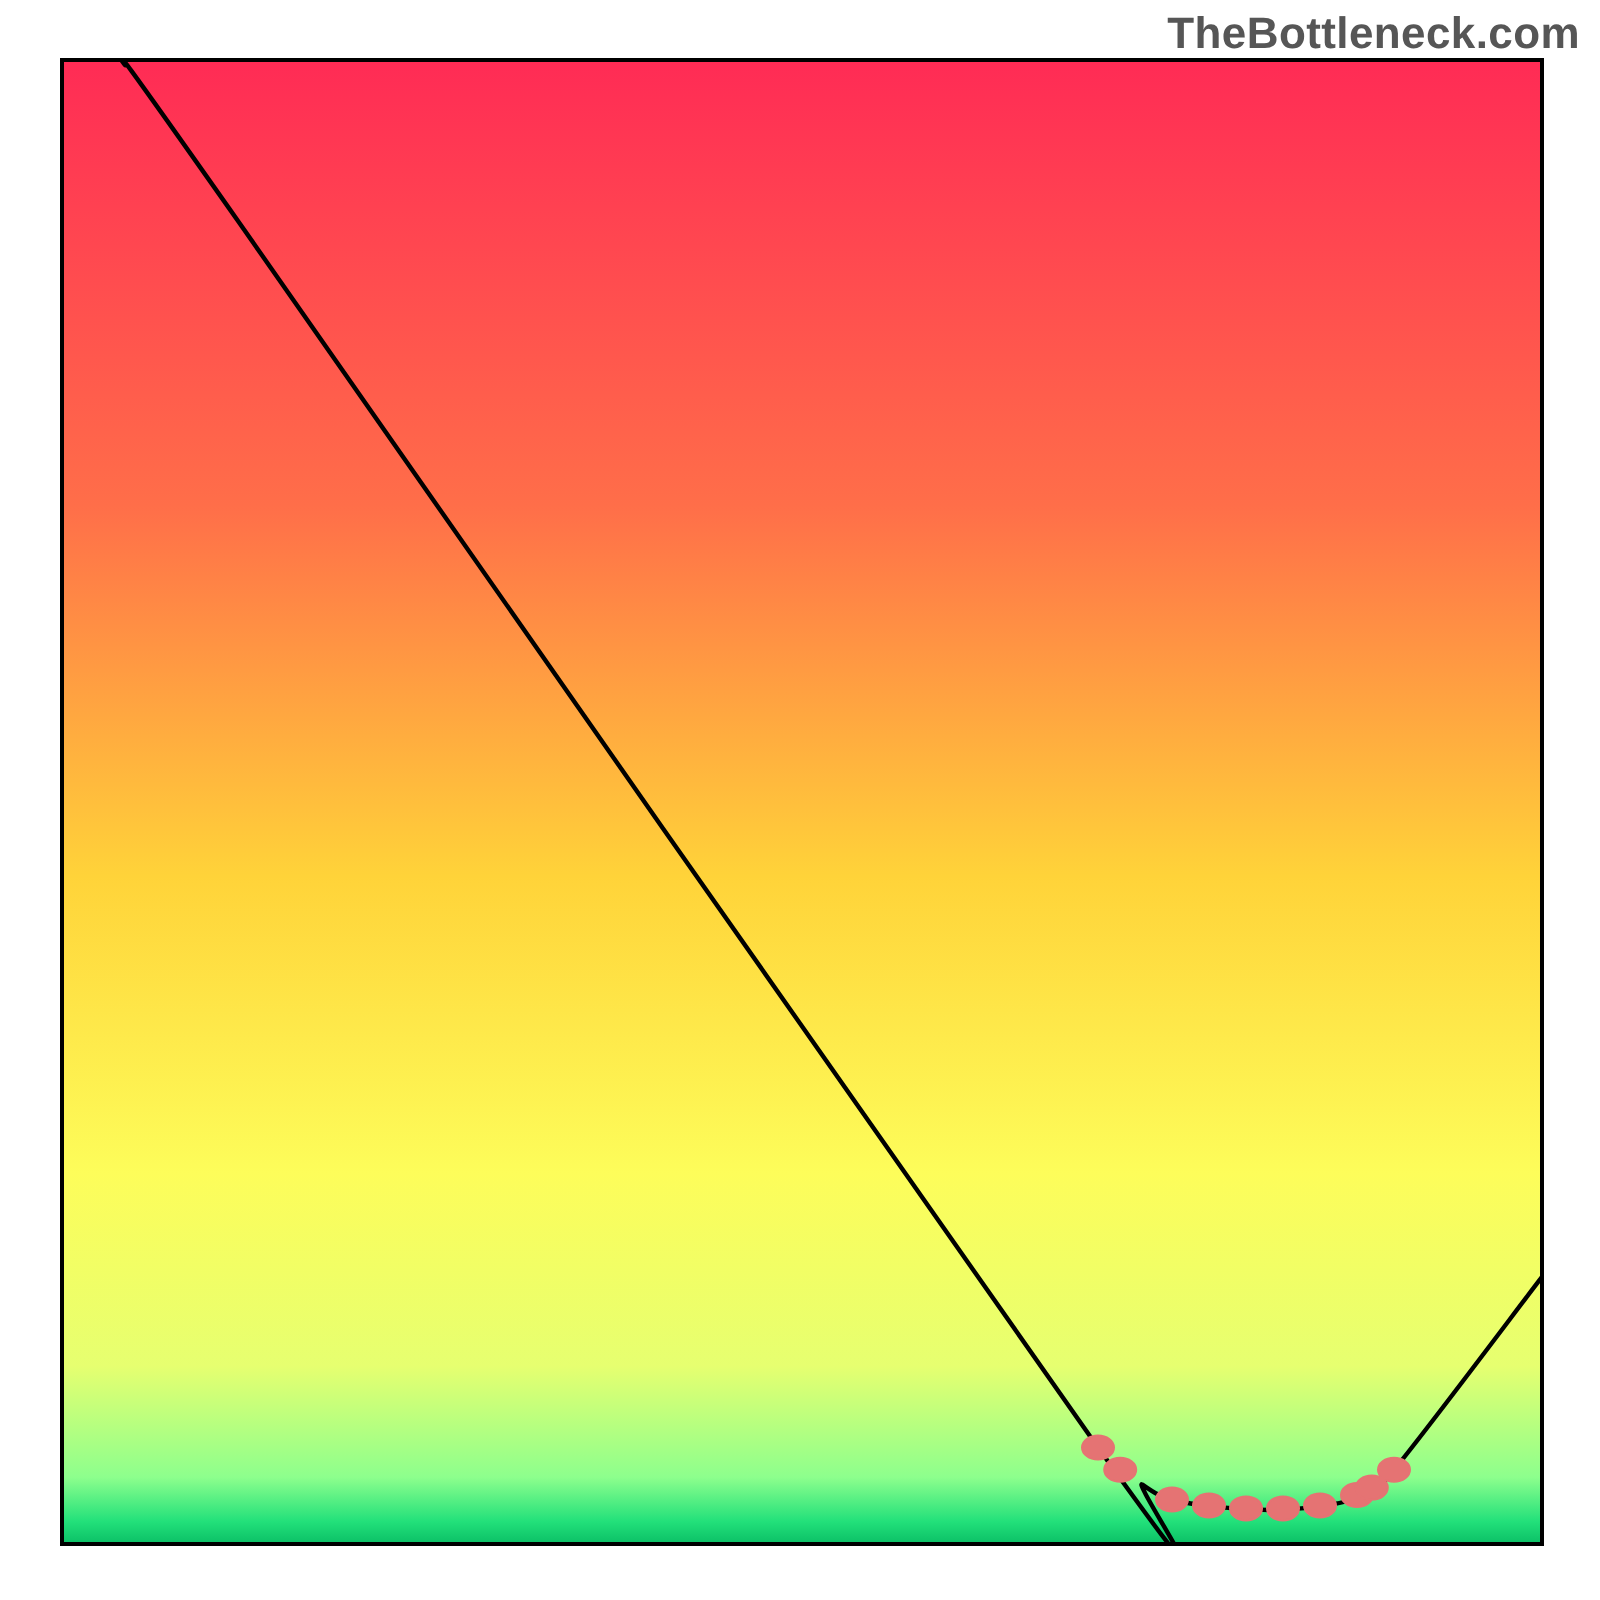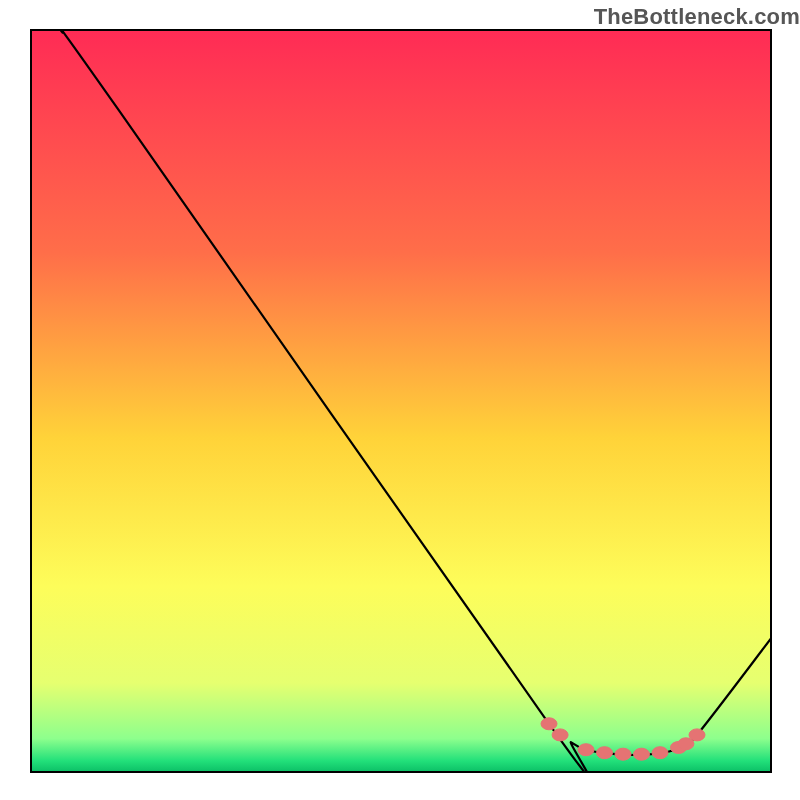--- a/index.html
+++ b/index.html
@@ -12,21 +12,21 @@
     font-family: Arial, Helvetica, sans-serif;
   }
   .container {
     position: relative;
     width: 800px;
     height: 800px;
   }
   .attribution {
     position: absolute;
     top: 4px;
-    right: 0;
+    right: 10px;
     font-size: 22px;
     font-weight: 600;
     color: #565656;
     letter-spacing: 0.2px;
   }
   svg {
     display: block;
   }
 </style>
 </head>

